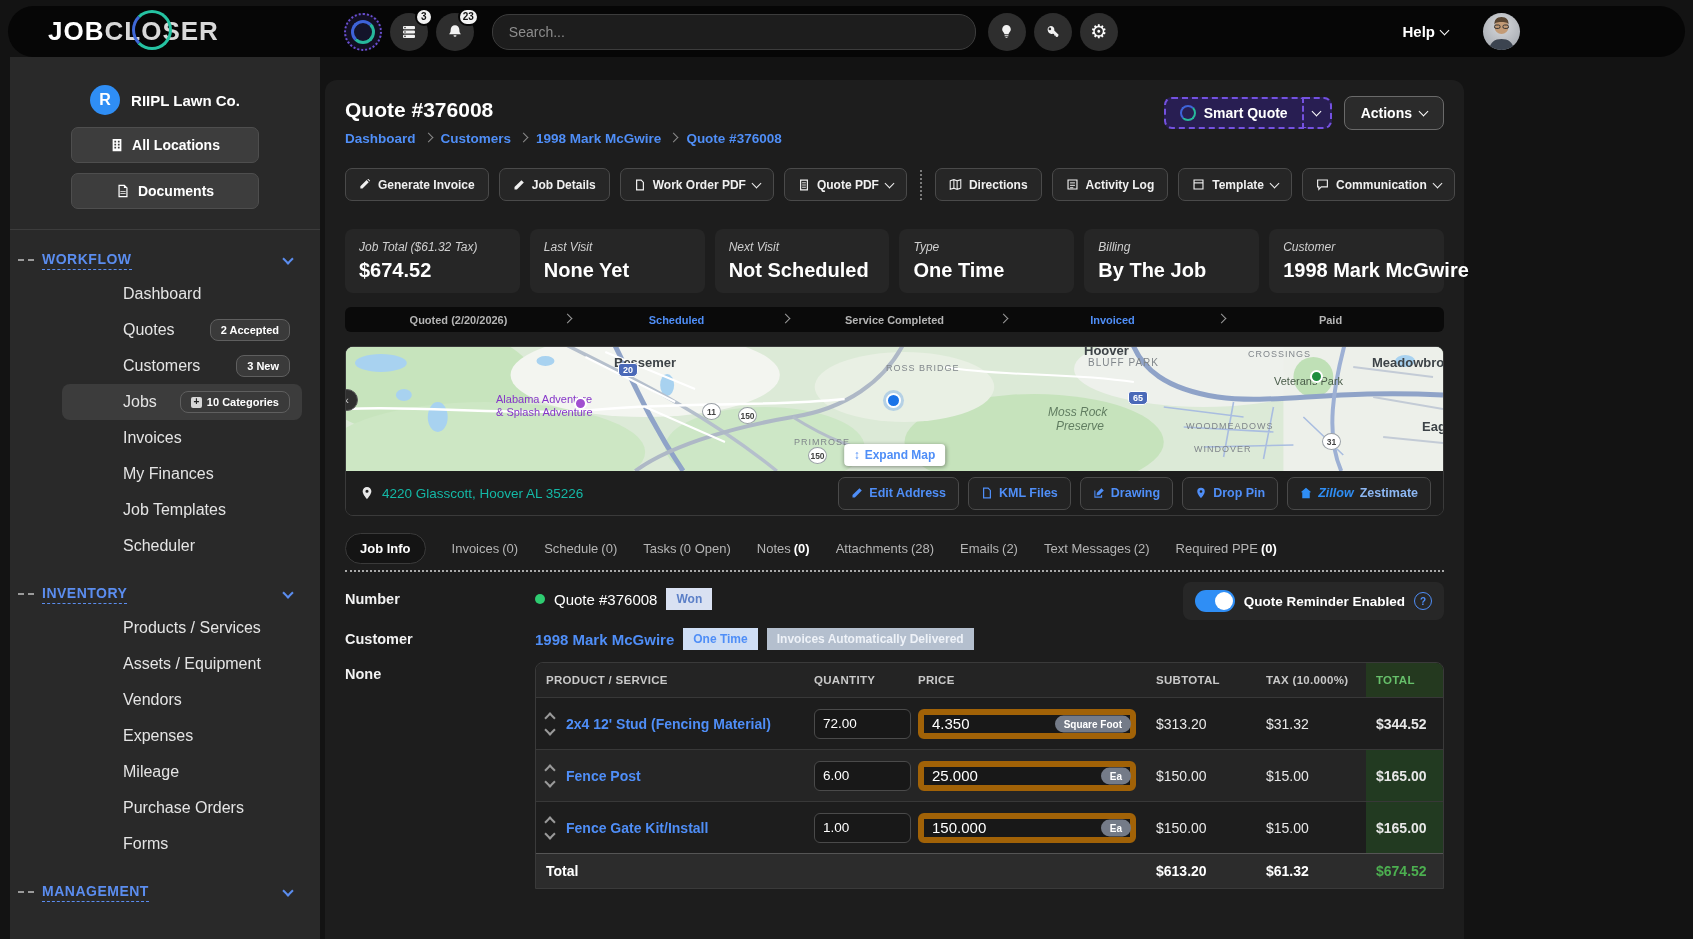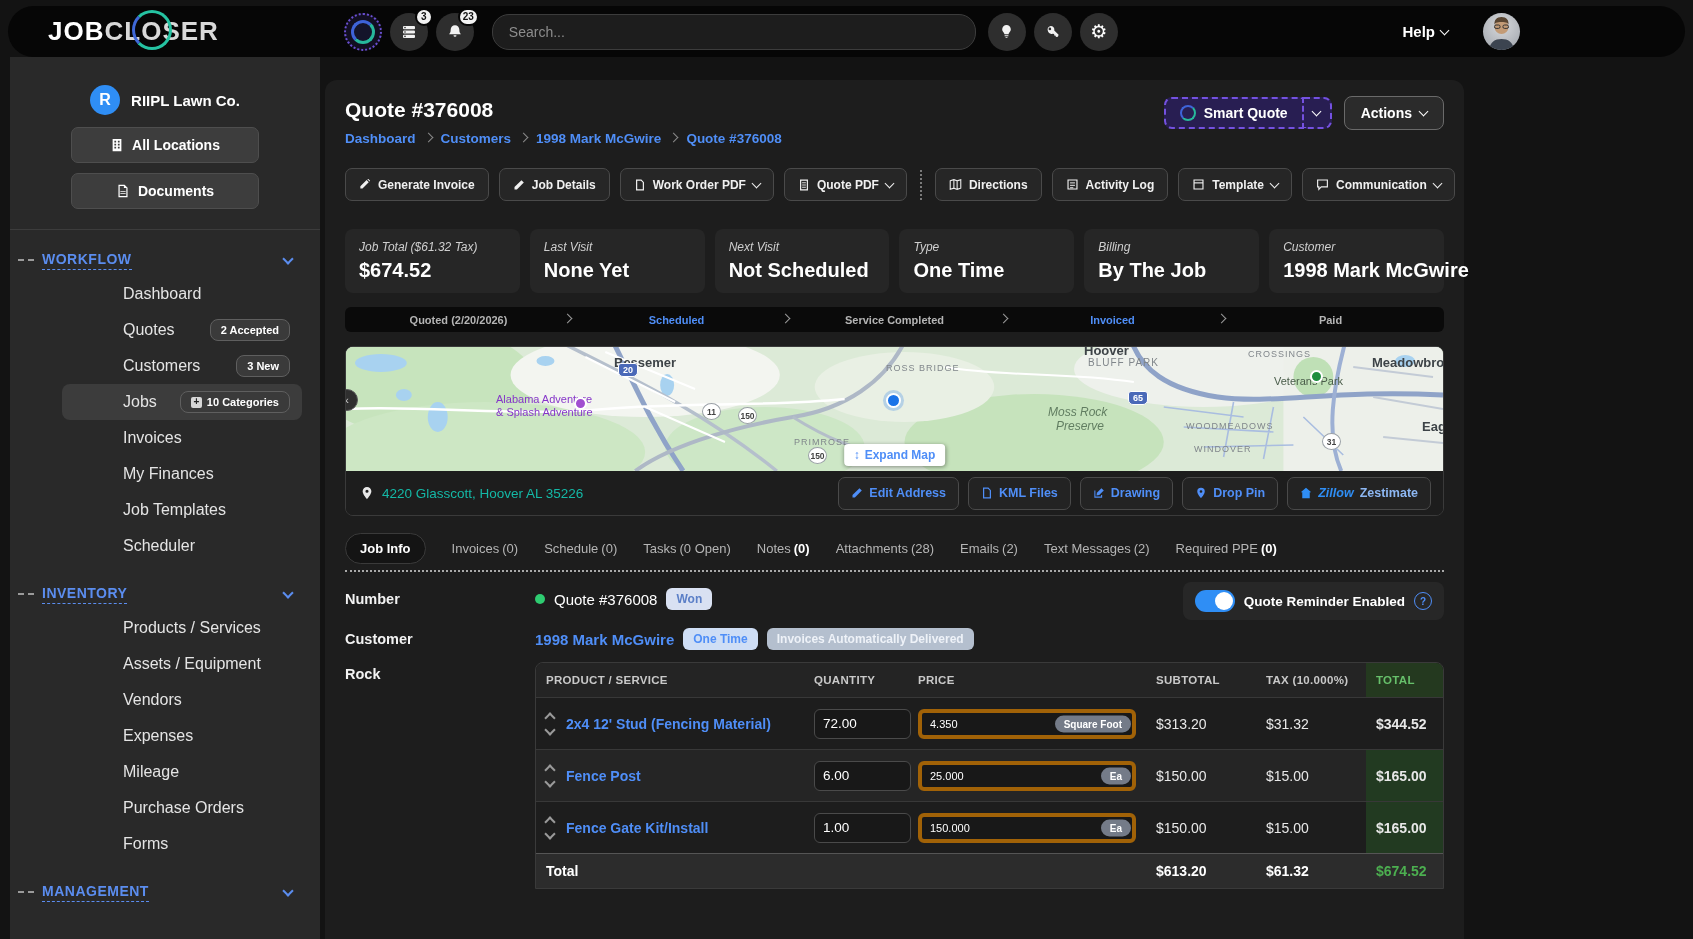--- a/index.html
+++ b/index.html
@@ -110,21 +110,21 @@
   .tabs{display:flex;align-items:center;gap:26px;margin-top:16px;height:32px;}
   .tab{font-size:13px;color:#b5b5b5;cursor:pointer;white-space:nowrap;}
   .tab .cnt{margin-left:3px;}
   .tab .cnt.strong{color:#fff;font-weight:800;}
   .tab.active{background:#141414;border:1px solid #3a3a3a;border-radius:17px;padding:7px 14px;color:#fff;font-weight:700;}
   .dotline{border-top:2px dotted #d8d8d8;opacity:.75;margin-top:6px;}
   .drow{display:flex;align-items:center;margin-top:16px;position:relative;}
   .dlab{width:190px;flex:none;font-size:14.5px;font-weight:700;color:#f2f2f2;}
   .gdot{width:10px;height:10px;border-radius:50%;background:#2ecc71;margin-right:9px;}
   .numtxt{font-size:15px;color:#fff;}
-  .pillb{border-radius:6px;font-size:12px;font-weight:700;padding:4px 10px;margin-left:9px;}
+  .pillb{border-radius:0;font-size:12px;font-weight:700;padding:4px 10px;margin-left:9px;}
   .won{background:#d9e1f2;color:#5b7fc7;}
   .onetime{background:#cfdef5;color:#4f8ef7;}
   .deliv{background:#b4bfce;color:#eef2f8;}
   .linkblue{color:#4f8ef7;font-size:15px;font-weight:600;cursor:pointer;}
   .remcard{position:absolute;right:0;top:-6px;background:#272727;border-radius:8px;padding:8px 12px;display:flex;
        align-items:center;gap:9px;}
   .toggle{width:40px;height:22px;border-radius:11px;background:#2f8ef5;position:relative;cursor:pointer;flex:none;}
   .knob{position:absolute;right:2px;top:2px;width:18px;height:18px;border-radius:50%;background:#fff;}
   .remtxt{font-size:13.5px;font-weight:700;color:#fff;}
   .qmark{width:16px;height:16px;border-radius:50%;border:1.5px solid #4f8ef7;color:#4f8ef7;font-size:10px;font-weight:800;
@@ -140,22 +140,22 @@
   tr.even td{background:#252525;}
   td.tdtotal{color:#4caf50;font-weight:700;}
   td.tdtotal.tint{background:#223a21 !important;}
   .prodcell{display:flex;align-items:center;gap:12px;}
   .updown{display:flex;flex-direction:column;gap:4px;color:#9a9a9a;}
   .updown .chv{margin:0;}
   .prodlink{color:#4f8ef7;font-size:14px;font-weight:600;cursor:pointer;white-space:nowrap;overflow:hidden;text-overflow:ellipsis;}
   .qinput{width:97px;height:30px;background:#181818;border:1px solid #4a4a4a;border-radius:6px;color:#fff;
        font-size:13.5px;padding:0 8px;box-sizing:border-box;font-family:"Liberation Sans",sans-serif;outline:none;}
   .pwrap{position:relative;width:218px;}
-  .pinput{width:100%;height:30px;background:#181818;border:4px solid #a16207;border-radius:6px;color:#fff;
-       font-size:11px;padding:0 8px;box-sizing:border-box;font-family:"Liberation Sans",sans-serif;outline:none;}
+  .pinput{width:100%;height:30px;background:#181818;border:6px solid #a16207;border-radius:6px;color:#fff;
+       font-size:15px;padding:0 8px;box-sizing:border-box;font-family:"Liberation Sans",sans-serif;outline:none;}
   .unit{position:absolute;right:5px;top:50%;transform:translateY(-50%);background:#747b88;color:#fff;font-size:10px;
        font-weight:700;border-radius:10px;padding:3px 9px;cursor:pointer;white-space:nowrap;}
   tr.totrow td{background:#2c2c2c;border-top:1px solid #555;height:34px;font-weight:800;color:#fff;font-size:14px;}
   tr.totrow td.tdtotal{color:#4caf50;}
   .ic{flex:none;display:block;}
 </style>
 </head>
 <body>
 
 <div class="stage">
@@ -577,21 +577,21 @@
     </div>
 
     <div class="drow" style="margin-top:18px;">
       <div class="dlab">Customer</div>
       <span class="linkblue">1998 Mark McGwire</span>
       <span class="pillb onetime">One Time</span>
       <span class="pillb deliv">Invoices Automatically Delivered</span>
     </div>
 
     <div class="drow" style="margin-top:16px;margin-bottom:-34px;">
-      <div class="dlab">Rock</div>
+      <div class="dlab">None</div>
     </div>
     <div class="tablewrap">
       <table class="items">
         <colgroup>
             <col style="width:268px">
             <col style="width:104px">
             <col style="width:238px">
             <col style="width:110px">
             <col style="width:110px">
             <col style="width:84px">

